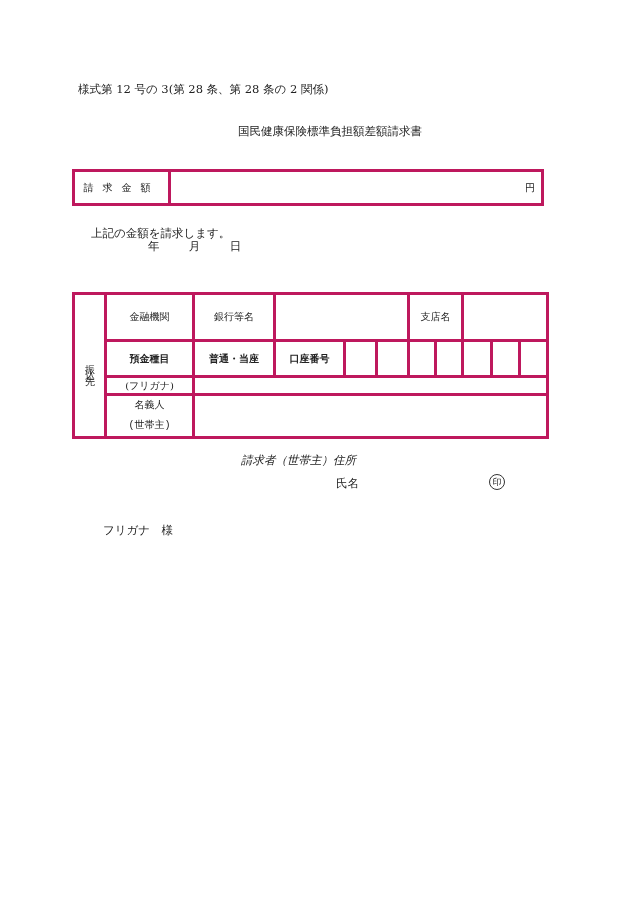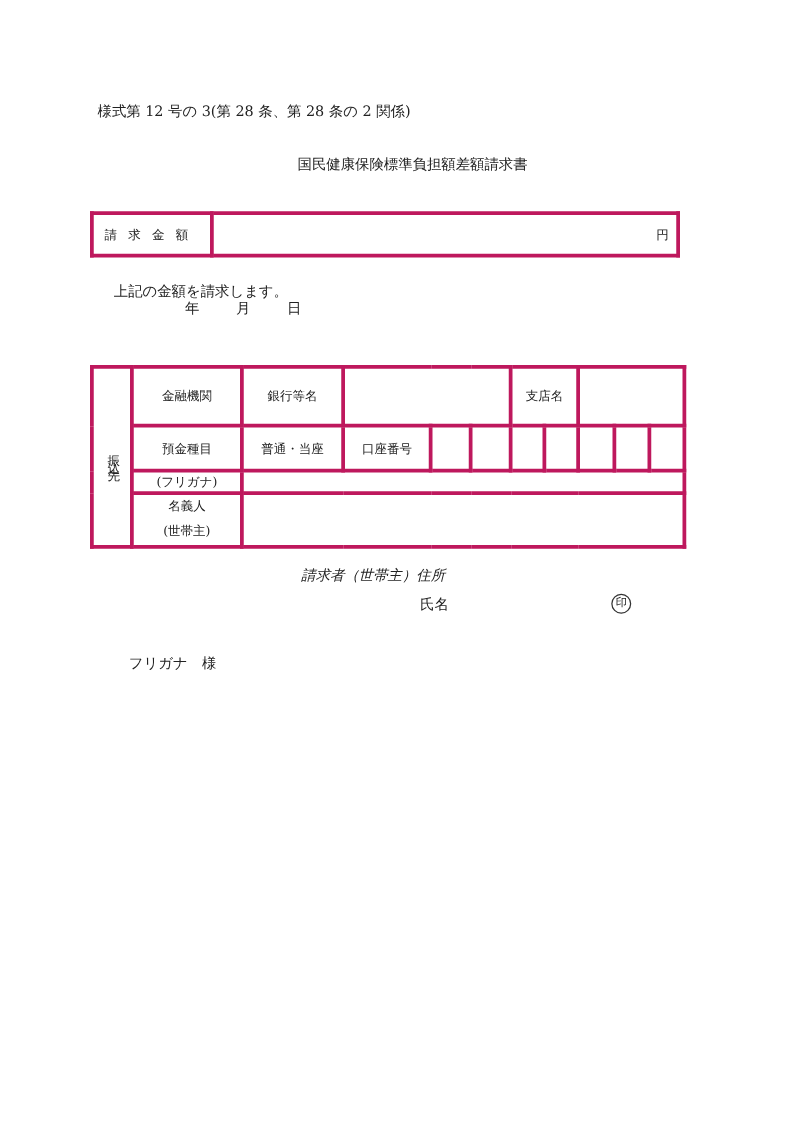--- a/index.html
+++ b/index.html
@@ -62,38 +62,38 @@
       <tr style="height:47px;">
     <td rowspan="4">
       <span class="vert">振込先</span>
     </td>
     <td>金融機関</td>
     <td>銀行等名</td>
     <td colspan="3"></td>
     <td colspan="2">支店名</td>
     <td colspan="3"></td>
   </tr>
-  <tr style="height:36px;">
+  <tr style="height:36px;font-weight:bold;">
     <td>預金種目</td>
     <td>普通・当座</td>
     <td>口座番号</td>
     <td></td>
     <td></td>
     <td></td>
     <td></td>
     <td></td>
     <td></td>
     <td></td>
   </tr>
   <tr style="height:18px;">
     <td>(フリガナ)</td>
     <td colspan="9"></td>
   </tr>
   <tr style="height:43px;">
-    <td style="line-height:20px;">
+    <td style="line-height:20px;font-family:Liberation Mono, monospace;">
       <div>名義人</div>
       <div>(世帯主)</div>
     </td>
     <td colspan="9"></td>
   </tr>
 </tbody>
   </table>
 
 <div class="abs" style="left:241px;top:453px;font-style:italic;">請求者（世帯主）住所</div>
 <div class="abs" style="left:360px;top:453px;width:180px;height:14px;"></div>

